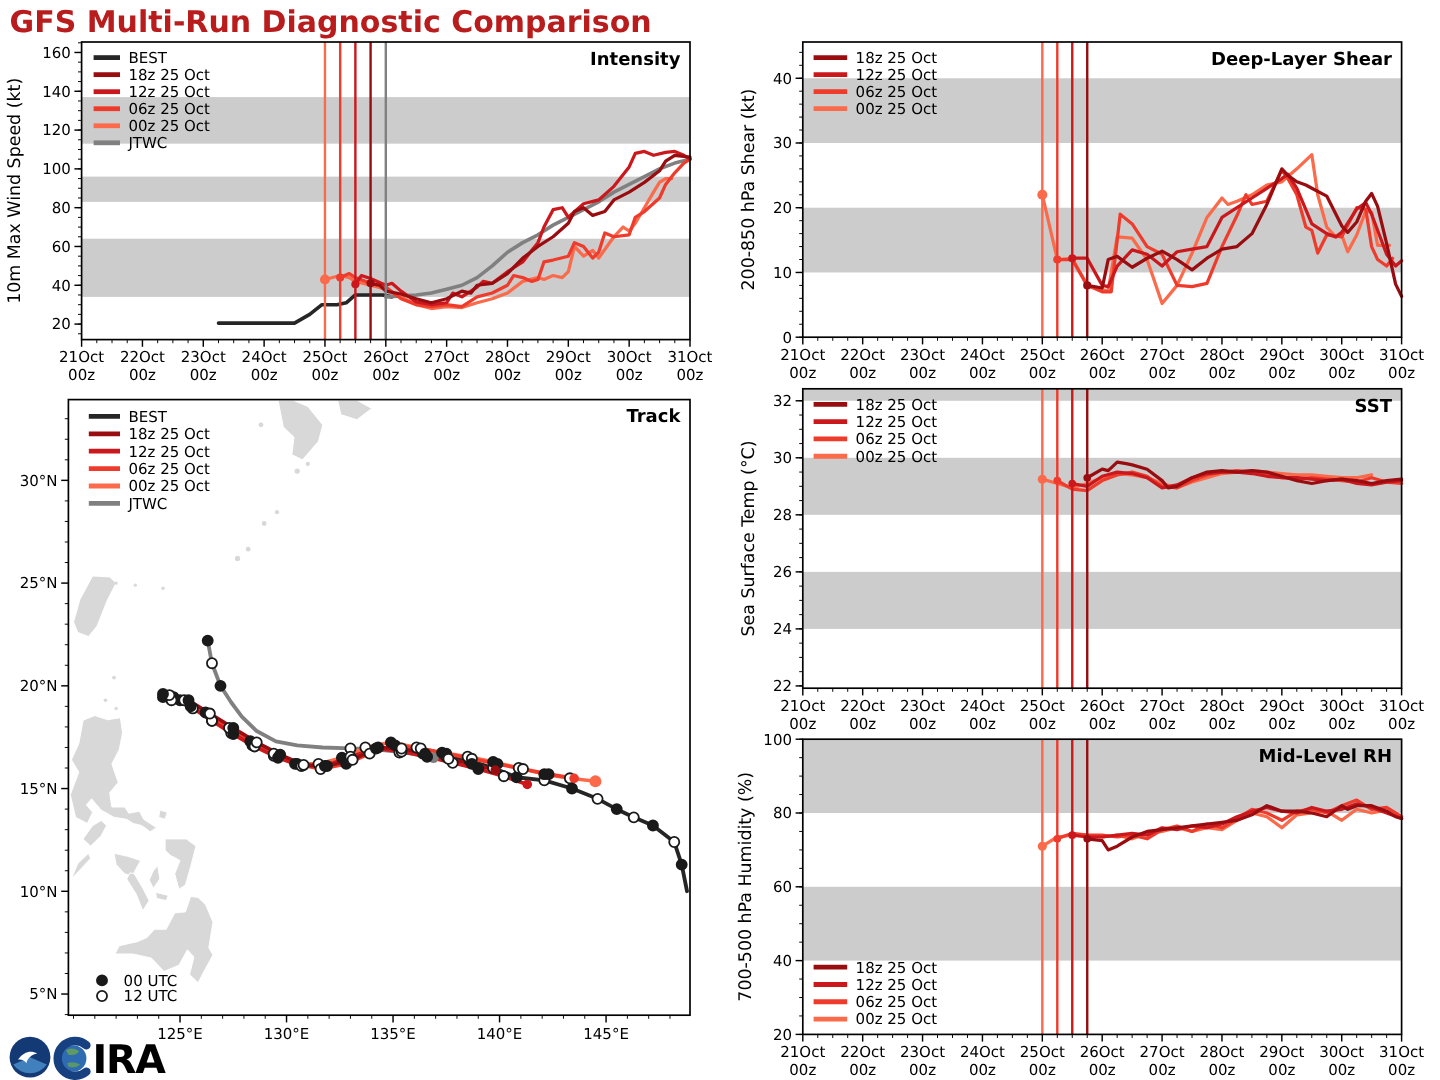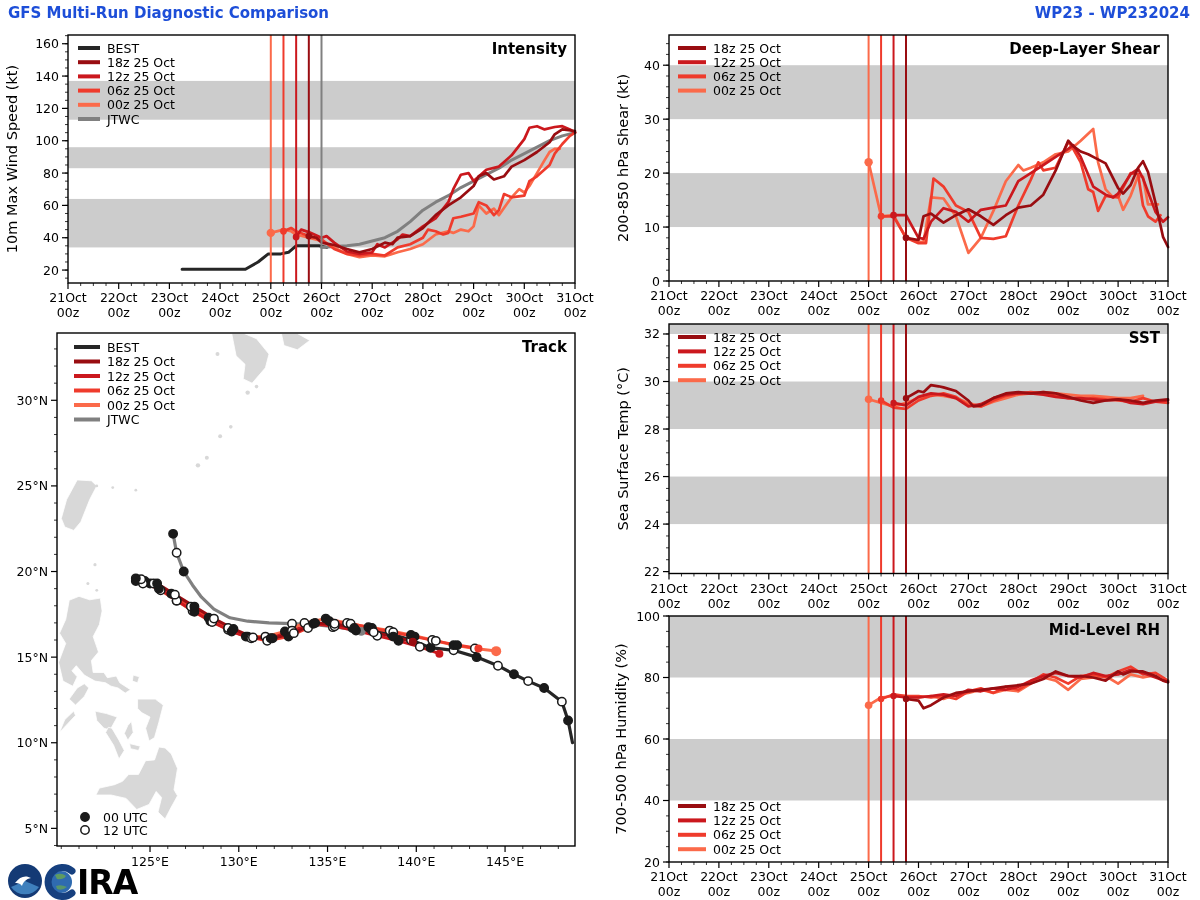--- a/index.html
+++ b/index.html
@@ -1,28 +1,27 @@
 <!DOCTYPE html>
 <html><head>
 <meta charset="utf-8">
 <style>
   html,body{margin:0;padding:0;background:#ffffff;}
   #fig{position:relative;width:1200px;height:900px;background:#fff;overflow:hidden;
        font-family:"DejaVu Sans",sans-serif;}
-  .main-title{position:absolute;top:4px;font-weight:bold;font-size:15px;color:#1d4ed8;
+  .main-title{position:absolute;top:4px;font-weight:bold;font-size:25px;color:#b91c1c;
               font-family:"DejaVu Sans",sans-serif;}
   .tl{left:8px;} .tr{right:10px;}
   svg text{font-family:"DejaVu Sans",sans-serif;fill:#000;}
 </style>
 </head>
 <body>
 
 <div id="fig">
   <div class="main-title tl">GFS Multi-Run Diagnostic Comparison</div>
-  <div class="main-title tr">WP23 - WP232024</div>
   <svg id="chart-svg" width="1200" height="900" viewBox="0 0 1200 900">
       <g>
         <rect x="68" y="198.9322033898305" width="507" height="48.5006518904824" fill="#cccccc"></rect>
         <rect x="68" y="147.1981747066493" width="507" height="21.016949152542367" fill="#cccccc"></rect>
         <rect x="68" y="80.91395045632333" width="507" height="38.80052151238593" fill="#cccccc"></rect>
         <polyline points="182.1,269.3 245.4,269.3 258.1,262.0 268.3,253.9 280.9,253.9 288.5,252.3 296.1,245.8 308.8,245.8 319.0,245.8 326.6,247.4" fill="none" stroke="#262626" stroke-width="3" stroke-linejoin="round" stroke-linecap="round"></polyline>
         <polyline points="321.5,247.4 334.2,246.6 346.9,245.8 359.5,244.2 372.2,241.0 384.9,237.7 397.6,231.3 410.2,221.6 422.9,210.2 435.6,202.2 448.3,195.7 460.9,187.6 473.6,181.1 486.3,174.7 498.9,168.2 511.6,160.1 524.3,153.7 537.0,147.2 549.6,140.7 562.3,135.9 575.0,132.6" fill="none" stroke="#808080" stroke-width="3" stroke-linejoin="round" stroke-linecap="round"></polyline>
         <polyline points="270.8,232.9 283.5,229.6 291.1,231.3 296.1,234.5 308.8,237.7 321.5,241.0 334.2,247.4 346.9,253.9 359.5,257.1 372.2,255.5 384.9,256.3 397.6,252.3 410.2,249.0 422.9,244.2 435.6,234.5 448.3,231.3 453.3,232.9 460.9,229.6 468.5,231.3 473.6,226.4 478.7,205.4 486.3,213.5 493.9,208.6 498.9,215.1 511.6,197.3 519.2,189.2 524.3,192.5 529.4,186.0 537.0,173.1 544.6,160.1 549.6,152.0 554.7,148.8 559.8,148.8" fill="none" stroke="#fb6a4a" stroke-width="2.7" stroke-linejoin="round" stroke-linecap="round"></polyline>
         <circle cx="270.8" cy="232.88265971316818" r="4.2" fill="#fb6a4a"></circle>
         <polyline points="283.5,231.3 291.1,228.0 296.1,231.3 308.8,236.1 321.5,239.3 334.2,249.0 346.9,253.9 359.5,255.5 372.2,253.9 384.9,255.5 397.6,247.4 410.2,244.2 422.9,237.7 428.0,229.6 435.6,231.3 443.2,234.5 448.3,232.9 453.3,218.3 460.9,216.7 473.6,213.5 478.7,202.2 486.3,205.4 493.9,215.1 498.9,210.2 504.0,194.1 511.6,197.3 524.3,195.7 529.4,181.1 537.0,176.3 549.6,165.0 554.7,153.7 562.3,144.0 569.9,135.9 575.0,132.6" fill="none" stroke="#ef3b2c" stroke-width="2.7" stroke-linejoin="round" stroke-linecap="round"></polyline>

